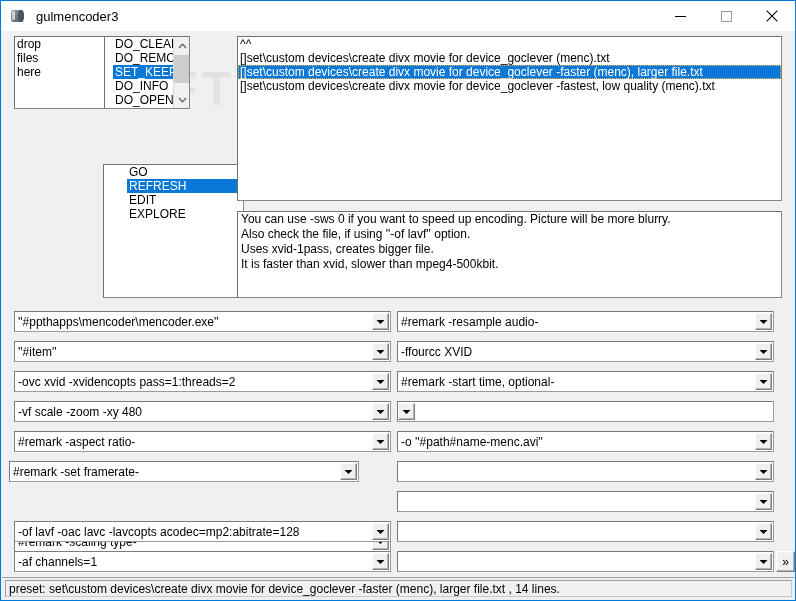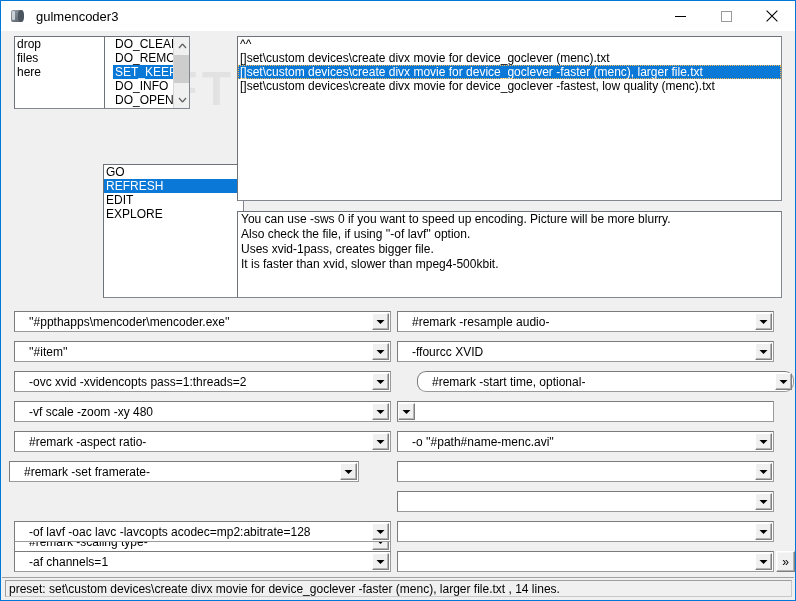--- a/index.html
+++ b/index.html
@@ -142,21 +142,21 @@
     border: 1px solid #9a9a9a;
     border-top-color: #7b7b7b;
     border-left-color: #7b7b7b;
     display: flex;
     align-items: center;
   }
   .combo .cb-text {
     flex: 1;
     font-size: 12px;
     color: #000;
-    padding-left: 14px;
+    padding-left: 3px;
     white-space: nowrap;
     overflow: hidden;
   }
   .combo .cb-arrow {
     width: 17px;
     height: 17px;
     margin-right: 1px;
     box-sizing: border-box;
     background: #f0f0f0;
     border: 1px solid #ffffff;
@@ -304,21 +304,21 @@
       </div>
       <div class="thumb"></div>
       <div class="arrow down">
         <svg width="9" height="6" viewBox="0 0 9 6">
           <path d="M4.5 5 L8 1 M4.5 5 L1 1" stroke="#606060" stroke-width="1.2" fill="none"></path>
         </svg>
       </div>
     </div>
   </div>
 
-  <div class="listbox" id="action-list" style="left:102px; top:163px; width:141px; height:134px;">
+  <div class="listbox" id="action-list" style="left:102px; top:163px; width:141px; height:134px;padding-left:23px;">
     <div class="lb-item">GO</div>
     <div class="lb-item sel">REFRESH</div>
     <div class="lb-item">EDIT</div>
     <div class="lb-item">EXPLORE</div>
   </div>
 
   <div class="listbox" id="preset-list" style="left:236px; top:35px; width:545px; height:165px;">
     <div class="lb-item">^^</div>
     <div class="lb-item">[]set\custom devices\create divx movie  for device_goclever (menc).txt</div>
     <div class="lb-item sel focus">[]set\custom devices\create divx movie  for device_goclever -faster (menc), larger file.txt</div>
@@ -414,21 +414,21 @@
     </div>
   </div>
   <div class="combo" style="left:396px; top:340px; width:377px;">
     <div class="cb-text">-ffourcc XVID</div>
     <div class="cb-arrow">
       <svg width="9" height="6" viewBox="0 0 9 6">
           <path d="M0.5 1 L4.5 5 L8.5 1 Z" fill="#000"></path>
         </svg>
     </div>
   </div>
-  <div class="combo" style="left:416px; top:370px; width:377px;border-radius:9px;">
+  <div class="combo" style="left:396px; top:370px; width:377px;">
     <div class="cb-text">#remark -start time, optional-</div>
     <div class="cb-arrow">
       <svg width="9" height="6" viewBox="0 0 9 6">
           <path d="M0.5 1 L4.5 5 L8.5 1 Z" fill="#000"></path>
         </svg>
     </div>
   </div>
   <div class="combo" style="left:396px; top:400px; width:377px;">
     <div class="cb-arrow">
       <svg width="9" height="6" viewBox="0 0 9 6">

